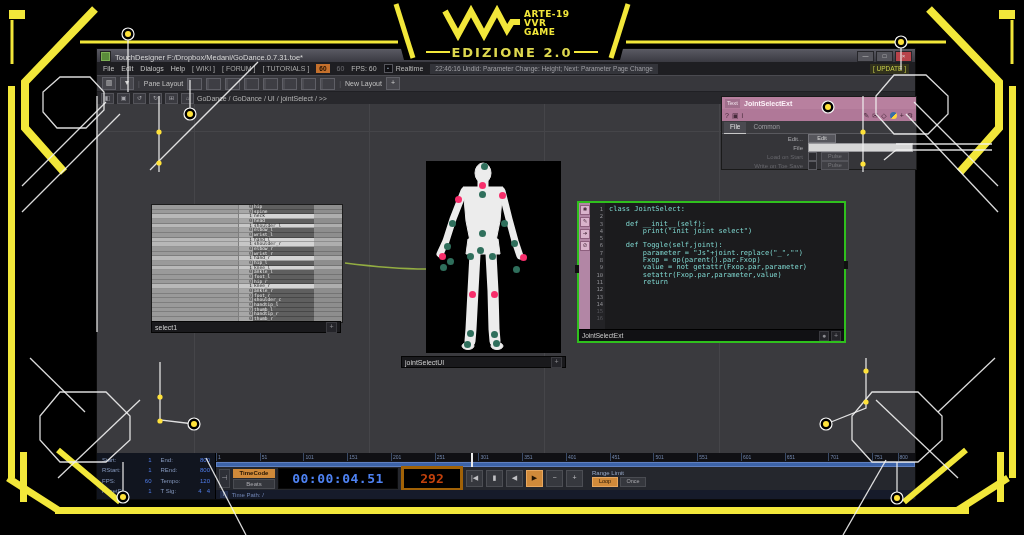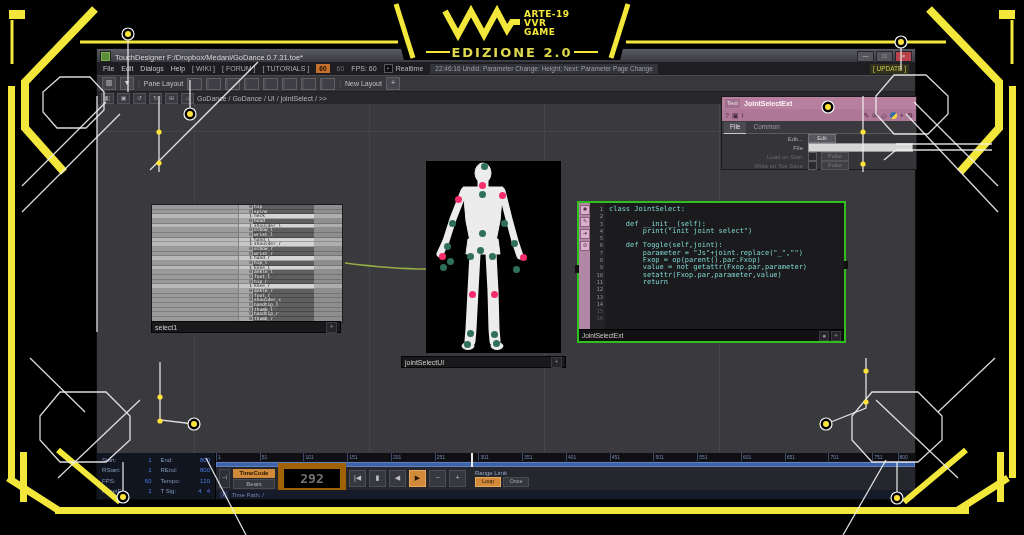--- a/index.html
+++ b/index.html
@@ -122,22 +122,22 @@
   .controls{position:absolute;left:119px;right:0;top:14px;height:23px;background:#25272d;display:flex;
       align-items:center;gap:3px;padding:0 3px;box-sizing:border-box;}
   .tl-btn{width:9px;height:17px;background:#2e3037;border:1px solid #45474d;color:#9a9aa0;font-size:7px;
       line-height:16px;text-align:center;}
   .tc-stack{display:flex;flex-direction:column;gap:1px;}
   .tc-btn{width:42px;height:9px;background:#d08a3a;color:#241504;font-size:6px;line-height:9px;text-align:center;font-weight:bold;}
   .beats-btn{width:40px;height:8px;background:#35373d;color:#a9a9ae;font-size:6px;line-height:8px;text-align:center;
       border:1px solid #4a4c52;}
   .tcode{width:118px;height:19px;background:#000;color:#4e82f2;font:bold 13px/19px "DejaVu Sans Mono",monospace;
       text-align:center;letter-spacing:.5px;border:1px solid #0a0a0a;}
-  .fbox{width:56px;height:19px;background:#000;color:#737373;font:bold 13px/19px "DejaVu Sans Mono",monospace;
-      text-align:center;border:6px solid #a16207;}
+  .fbox{width:56px;height:19px;background:#000;color:#c2410c;font:bold 13px/19px "DejaVu Sans Mono",monospace;
+      text-align:center;border:3px solid #a16207;}
   .tp{width:15px;height:15px;background:#36383e;border:1px solid #4c4e54;color:#c0c0c4;font-size:7px;
       line-height:14px;text-align:center;}
   .tp.active{background:#d08a3a;color:#241504;border-color:#e8a860;}
   .rl-block{margin-left:6px;display:flex;flex-direction:column;gap:1px;}
   .rl-label{font-size:6px;color:#98a9c8;}
   .rl-btns{display:flex;gap:2px;}
   .rl-btn{width:24px;height:8px;background:#35373d;border:1px solid #4a4c52;color:#a9a9ae;font-size:5.5px;
       line-height:7px;text-align:center;}
   .rl-btn.active{background:#d08a3a;border-color:#e8a860;color:#241504;}
   .timepath{position:absolute;left:119px;right:0;bottom:0;height:9px;background:#161b2a;display:flex;
@@ -534,20 +534,21 @@
         </div>
       <div class="rangebar">
         <span class="range-inner"></span>
       </div>
       <div class="controls">
         <span class="tl-btn">⊣</span>
         <span class="tc-stack">
           <span class="tc-btn">TimeCode</span>
           <span class="beats-btn">Beats</span>
         </span>
+        <span class="tcode">00:00:04.51</span>
         <span class="fbox">292</span>
         <span style="display:flex;gap:3px;">
             <span class="tp">|◀</span>
             <span class="tp">▮</span>
             <span class="tp">◀</span>
             <span class="tp active">▶</span>
             <span class="tp">−</span>
             <span class="tp">+</span>
           </span>
         <span class="rl-block">

